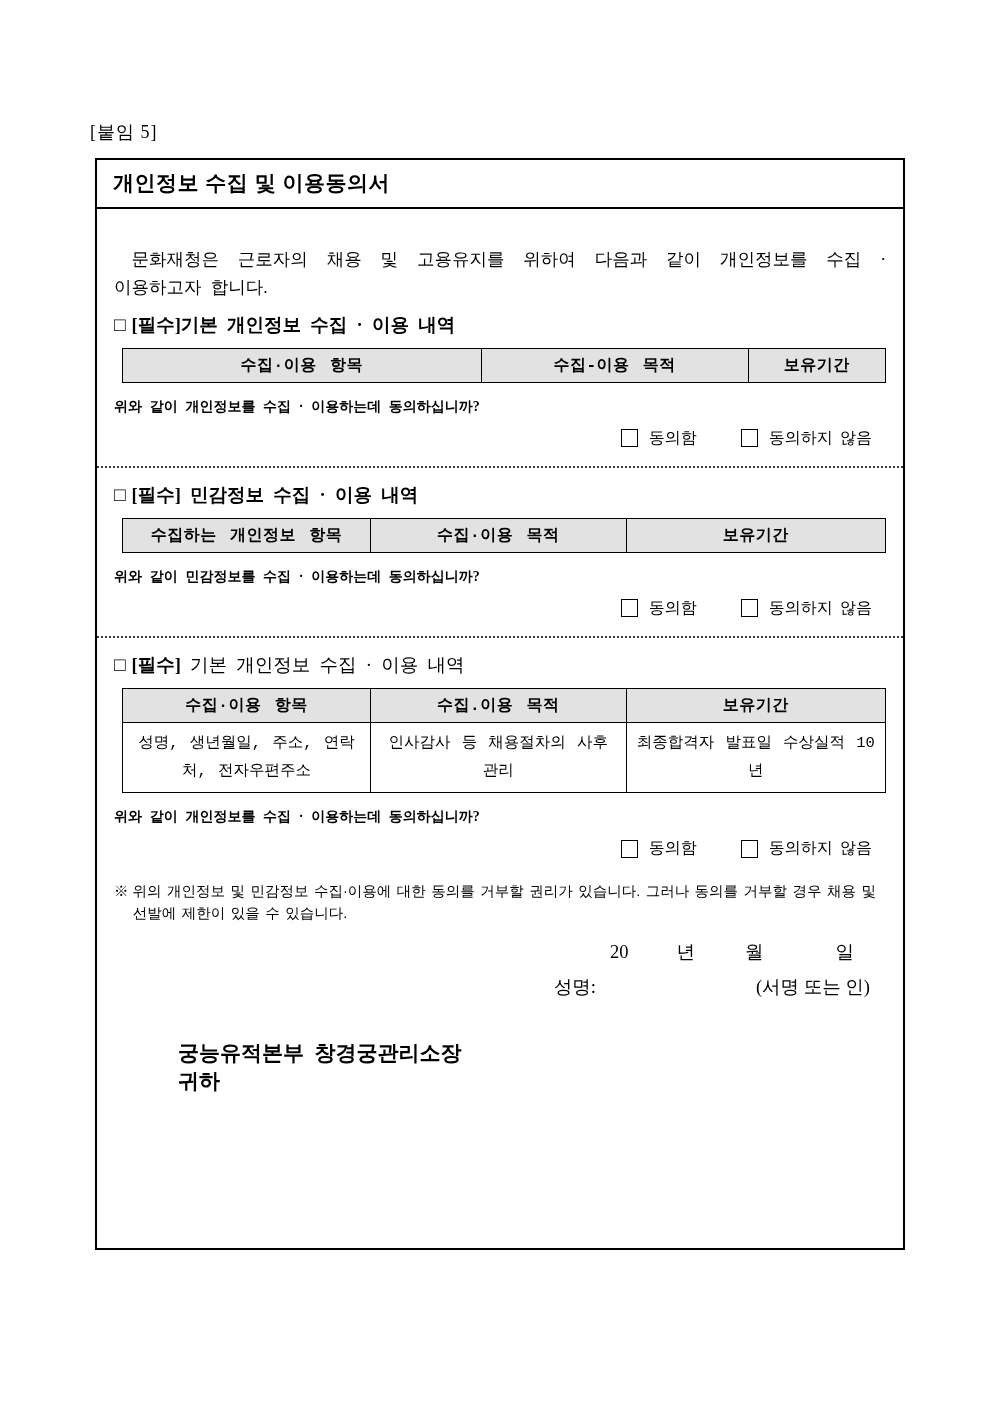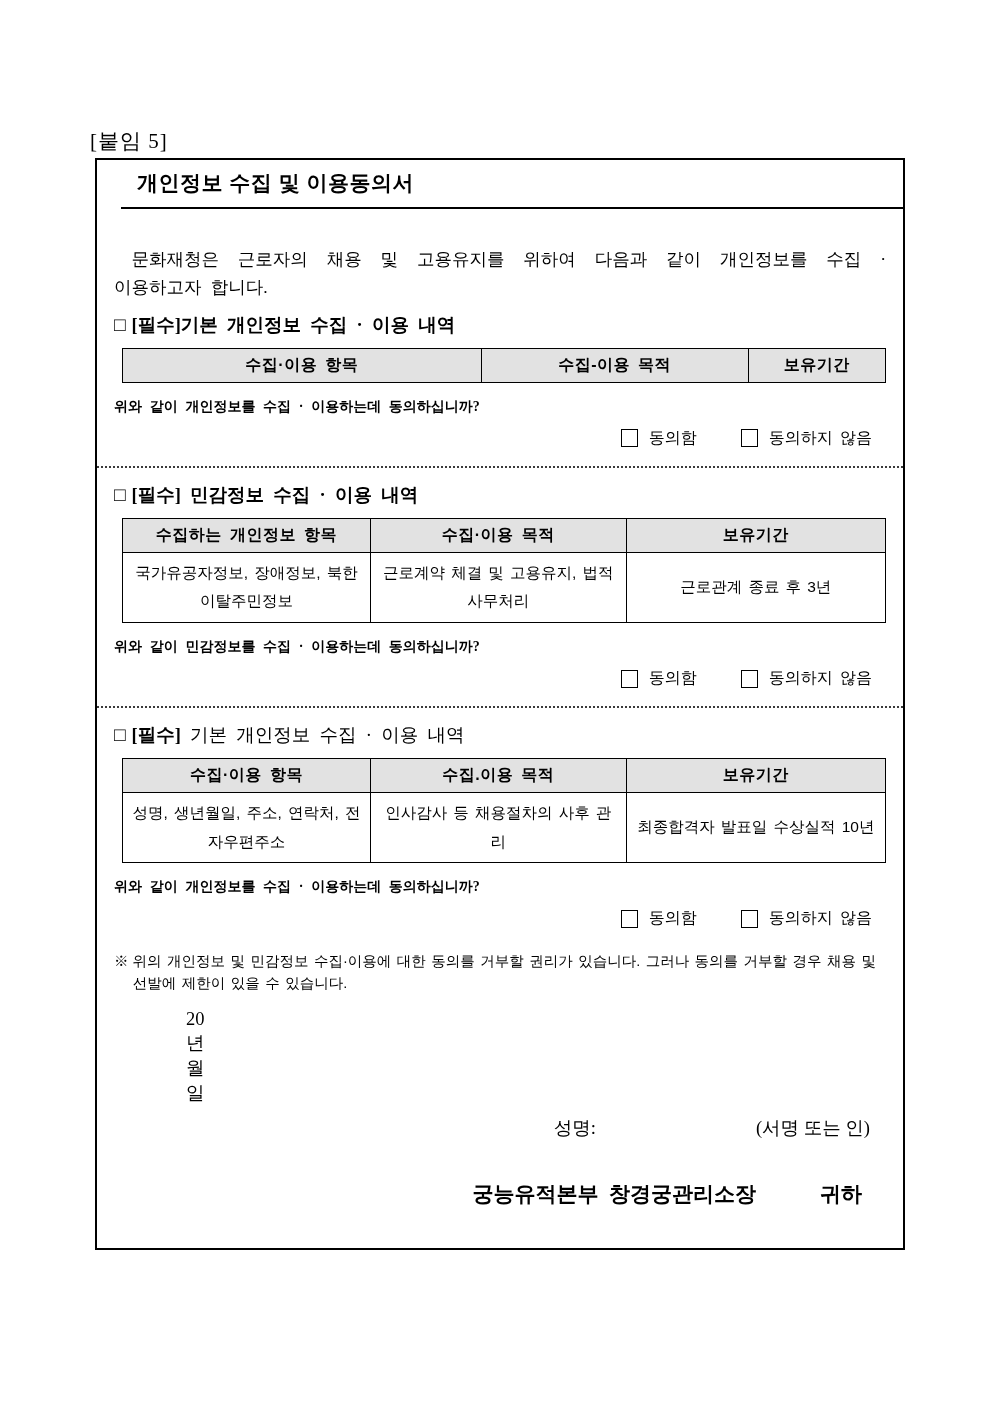--- a/index.html
+++ b/index.html
@@ -4,53 +4,53 @@
 <style>
   * { margin: 0; padding: 0; box-sizing: border-box; }
   html, body { background: #ffffff; }
   body {
     width: 992px; height: 1403px;
     position: relative;
     font-family: "Liberation Serif", serif;
     color: #000;
   }
   .attachment-label {
-    position: absolute; left: 90px; top: 127px;
-    font-size: 21px; letter-spacing: 1px;
+    position: absolute; left: 90px; top: 120px;
+    font-size: 18px; letter-spacing: 1px;
   }
   .form-box {
     position: absolute; left: 95px; top: 158px;
     width: 810px; height: 1092px;
     border: 2px solid #000;
     background: #fff;
   }
   .form-title {
     border-bottom: 2px solid #000;
     padding: 9px 20px 10px 16px;
     font-family: "Liberation Sans", sans-serif;
-    font-weight: bold; font-size: 21px; letter-spacing: 0.5px; margin-left: 24px;
+    font-weight: bold; font-size: 21px; letter-spacing: 0.5px;
   }
   .form-body { padding: 0 17px 20px 17px; margin-top: 36px; }
 
   .intro { margin-top: 16px; font-size: 17.5px; line-height: 1.62; word-spacing: 0.28em; }
   .intro .l1 { display: block; text-indent: 1.0em; text-align: justify; text-align-last: justify; }
   .intro .l2 { display: block; }
 
   .section-heading {
     margin-top: 10px; margin-bottom: 11px;
     font-size: 18.5px; word-spacing: 0.25em;
   }
   .section-heading .marker { font-size: 19px; margin-right: 6px; font-weight: normal; }
   .section-heading .hb { font-weight: bold; }
 
   table.info-table {
     border-collapse: collapse;
     width: calc(100% - 8px);
     margin-left: 8px;
-    font-family: Liberation Sans, sans-serif;
+    font-family: Liberation Mono, monospace;
     font-size: 15.5px;
     table-layout: fixed;
   }
   table.info-table th, table.info-table td {
     border: 1.5px solid #000;
     text-align: center; vertical-align: middle;
   }
   table.info-table th {
     background: #e2e2e2;
     font-weight: bold; font-size: 16px;
@@ -85,34 +85,34 @@
   .footnote {
     margin-top: 22px;
     font-family: "Liberation Sans", sans-serif;
     font-size: 14.5px; line-height: 1.5; word-spacing: 0.1em;
     padding-left: 1.3em; text-indent: -1.3em;
   }
   .footnote .fn-marker { margin-right: 4px; }
 
   .date-row {
     display: flex; justify-content: flex-end; align-items: baseline;
-    margin: 14px 32px 0 0; font-size: 18.5px; flex-direction: column;
+    margin: 14px 32px 0 0; font-size: 18.5px;
   }
   .date-row .gap-a { margin-left: 48px; }
   .date-row .gap-b { margin-left: 50px; }
   .date-row .gap-c { margin-left: 72px; }
   .name-row {
     display: flex; justify-content: flex-end; align-items: baseline;
     margin: 10px 16px 0 0; font-size: 18.5px;
   }
   .name-row .seal-note { margin-left: 160px; }
   .recipient-row {
     display: flex; justify-content: flex-end; align-items: baseline;
     margin: 40px 24px 0 0;
-    font-size: 21px; font-weight: bold; word-spacing: 0.25em;
+    font-size: 21px; font-weight: bold; word-spacing: 0.25em; flex-direction: column;
   }
   .recipient-row .honorific { margin-left: 64px; }
 </style>
 </head>
 <body>
 
 <div class="attachment-label">[붙임 5]</div>
 
 <div class="form-box">
   <div class="form-title">개인정보 수집 및 이용동의서</div>
@@ -156,25 +156,20 @@
       <span class="marker">□</span><span class="hb">[필수] 민감정보 수집 · 이용 내역</span><span></span>
     </div>
 
     <table class="info-table tbl-3">
       <tbody>
           <tr>
         <th class="c1">수집하는 개인정보 항목</th>
         <th class="c2">수집·이용 목적</th>
         <th class="c3">보유기간</th>
       </tr>
-      <tr>
-        <td>국가유공자정보, 장애정보, 북한이탈주민정보</td>
-        <td>근로계약 체결 및 고용유지, 법적사무처리</td>
-        <td>근로관계 종료 후 3년</td>
-      </tr>
     </tbody>
       </table>
 
     <div class="question">위와 같이 민감정보를 수집 · 이용하는데 동의하십니까?</div>
     <div class="checkbox-row">
       <label class="cb-option">
         <span class="cb-box"></span>
         <span>동의함</span>
       </label>
       <label class="cb-option">

